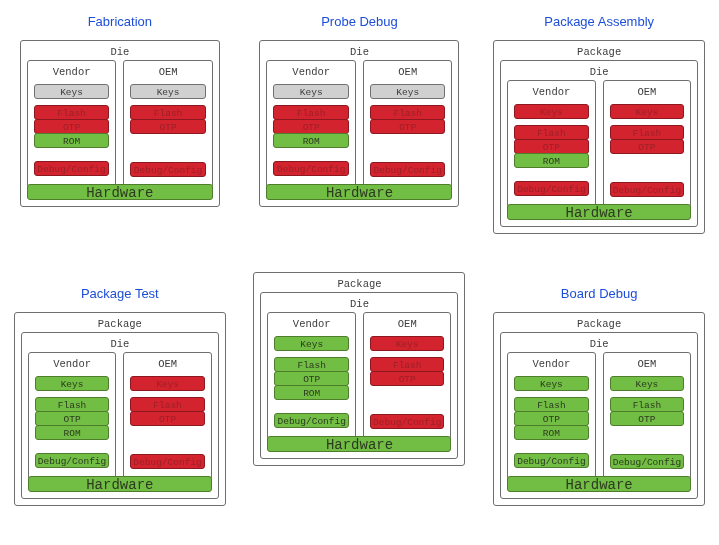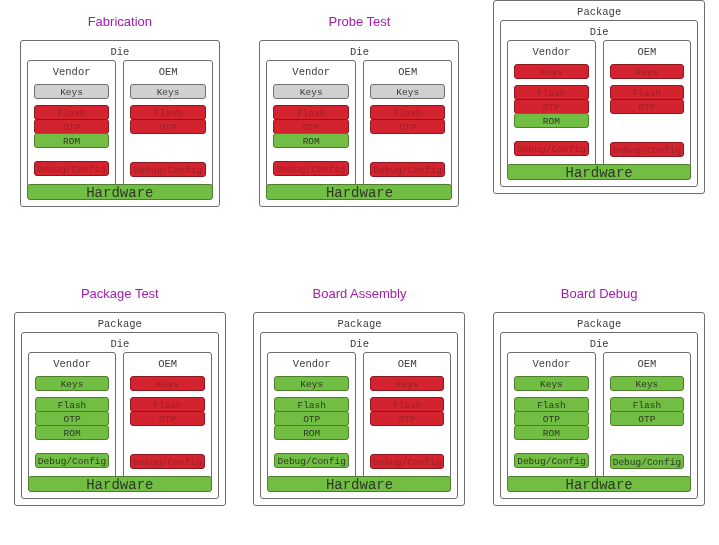--- a/index.html
+++ b/index.html
@@ -19,21 +19,21 @@
   }
   .panel{
     position:relative;
     display:flex;
     flex-direction:column;
     align-items:center;
     box-sizing:border-box;
   }
   .panel-title{
     font-size:13px;
-    color:#a21caf;
+    color:#1d4ed8;
     text-align:center;
     height:20px;
     line-height:20px;
     margin-top:12px;
     margin-bottom:8px;
     white-space:nowrap;
   }
   
   .box{
     border:1px solid #6e6e6e;
@@ -162,21 +162,21 @@
             <div class="spacer tall"></div>
             <div>
               <div class="cell c-red">Debug/Config</div>
             </div>
           </div>
         </div>
         <div class="hardware">Hardware</div>
       </div>
     </div>
     <div class="panel no-package">
-      <div class="panel-title">Probe Test</div>
+      <div class="panel-title">Probe Debug</div>
       <div class="box die">
         <div class="box-label">Die</div>
         <div class="cols">
           <div class="col">
             <div class="col-label">Vendor</div>
             <div class="grp">
               <div class="cell c-grey">Keys</div>
             </div>
             <div class="grp">
               <div class="cell c-red">Flash</div>
@@ -200,20 +200,21 @@
             <div class="spacer tall"></div>
             <div>
               <div class="cell c-red">Debug/Config</div>
             </div>
           </div>
         </div>
         <div class="hardware">Hardware</div>
       </div>
     </div>
     <div class="panel">
+      <div class="panel-title">Package Assembly</div>
       <div class="box package">
         <div class="box-label">Package</div>
         <div class="box die">
           <div class="box-label">Die</div>
           <div class="cols">
             <div class="col">
               <div class="col-label">Vendor</div>
               <div class="grp">
                 <div class="cell c-red">Keys</div>
               </div>
@@ -281,21 +282,20 @@
               <div>
                 <div class="cell c-red">Debug/Config</div>
               </div>
             </div>
           </div>
           <div class="hardware">Hardware</div>
         </div>
       </div>
     </div>
     <div class="panel">
-      <div class="panel-title">Board Assembly</div>
       <div class="box package">
         <div class="box-label">Package</div>
         <div class="box die">
           <div class="box-label">Die</div>
           <div class="cols">
             <div class="col">
               <div class="col-label">Vendor</div>
               <div class="grp">
                 <div class="cell c-green">Keys</div>
               </div>

